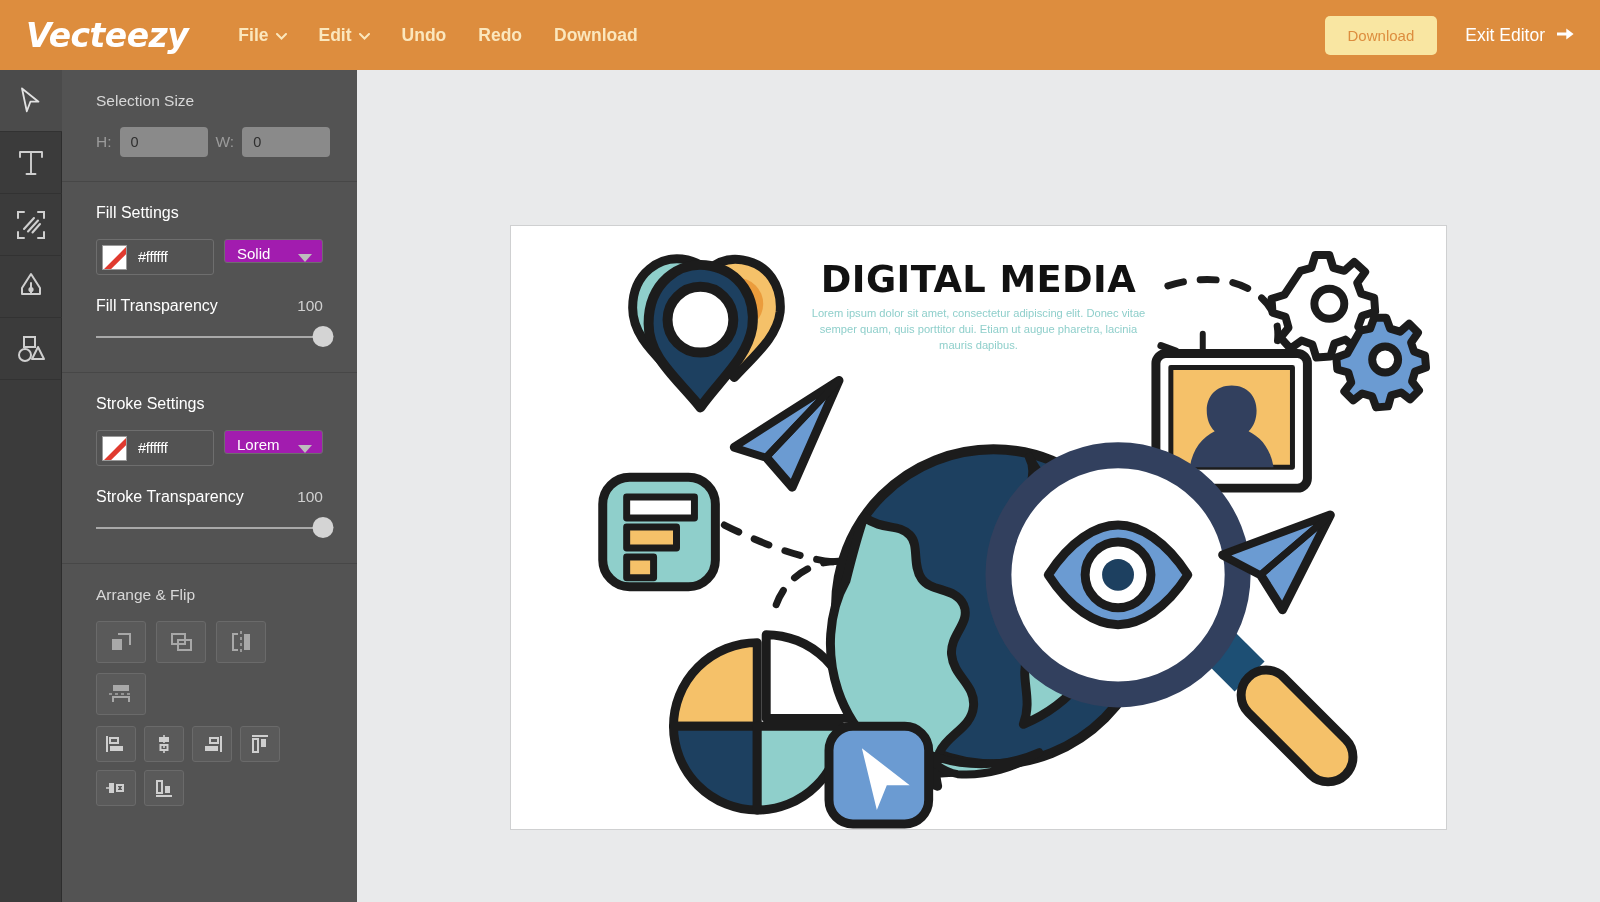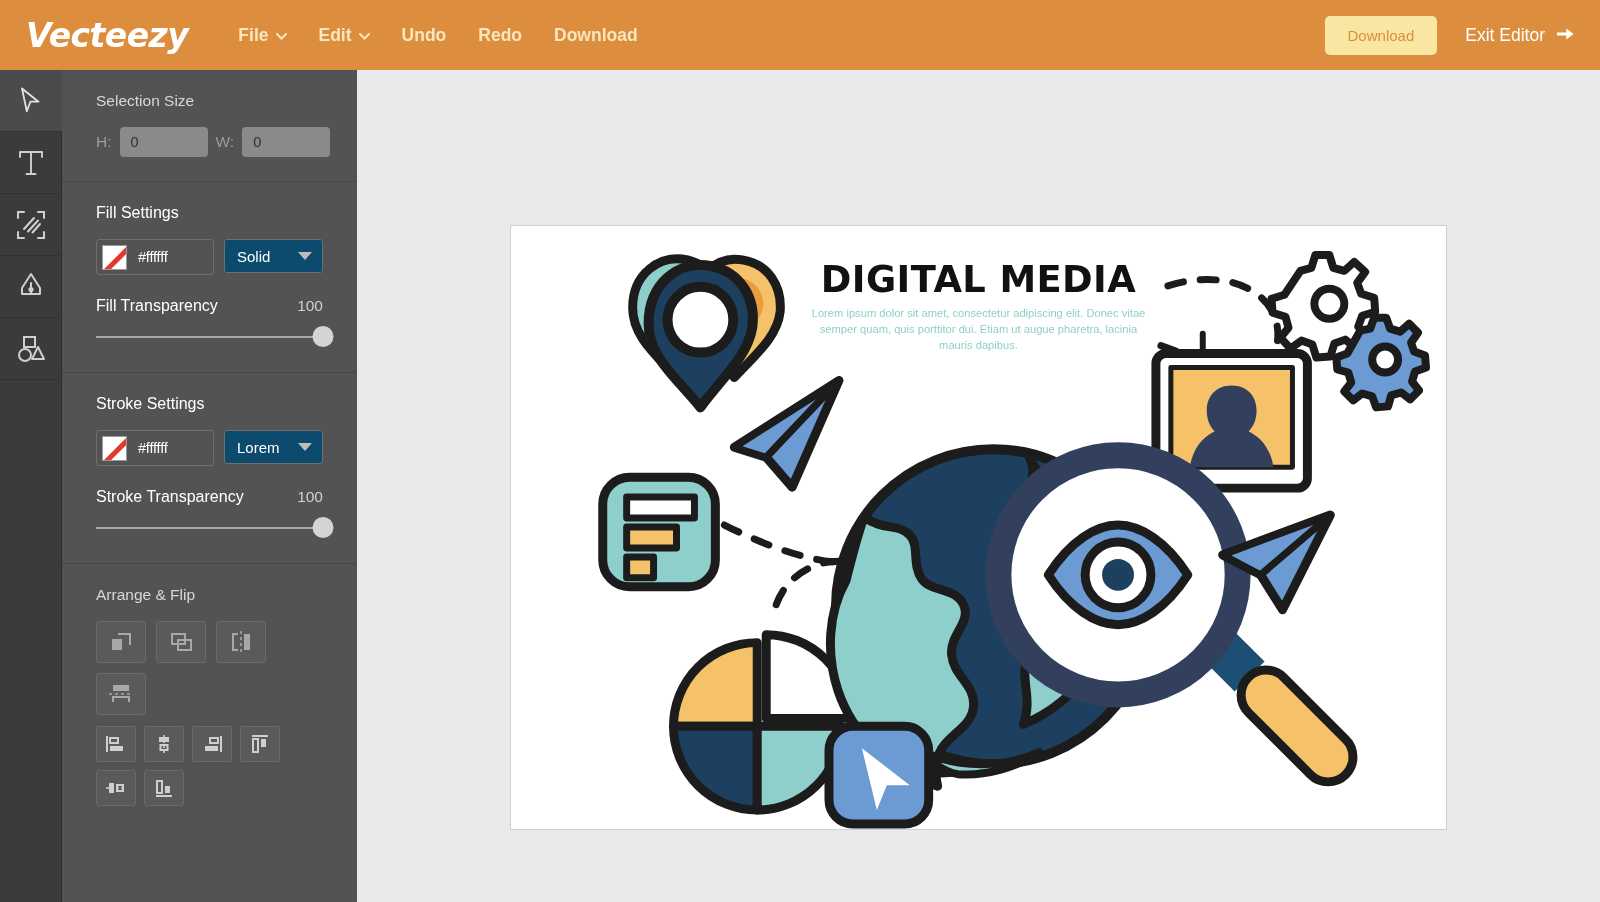--- a/index.html
+++ b/index.html
@@ -111,23 +111,23 @@
     flex: 0 0 25px;
   }
   .swatch::after {
     content: ""; position: absolute;
     left: -4px; top: 50%; width: 36px; height: 4.5px;
     background: #e03a2f; transform: rotate(-45deg); transform-origin: center;
   }
   .hexval { font-size: 14.5px; color: #ffffff; letter-spacing: -0.2px; }
   .dropdown {
     flex: 1 1 auto;
-    background: #0c4a6e; border: 1px solid #6e6e6e; border-radius: 3px;
-    height: 34px;
-    display: flex; align-items: center; justify-content: space-between;
+    background: #a21caf; border: 1px solid #6e6e6e; border-radius: 3px;
+    height: 24px;
+    display: flex; align-items: flex-end; justify-content: space-between;
     padding: 0 10px 0 12px; cursor: pointer;
   }
   .dd-label { font-size: 15px; color: #ffffff; }
   .dd-caret {
     width: 0; height: 0;
     border-left: 7px solid transparent; border-right: 7px solid transparent;
     border-top: 8px solid #bdbdbd;
   }
 
   .slider-block { margin-top: 22px; }

